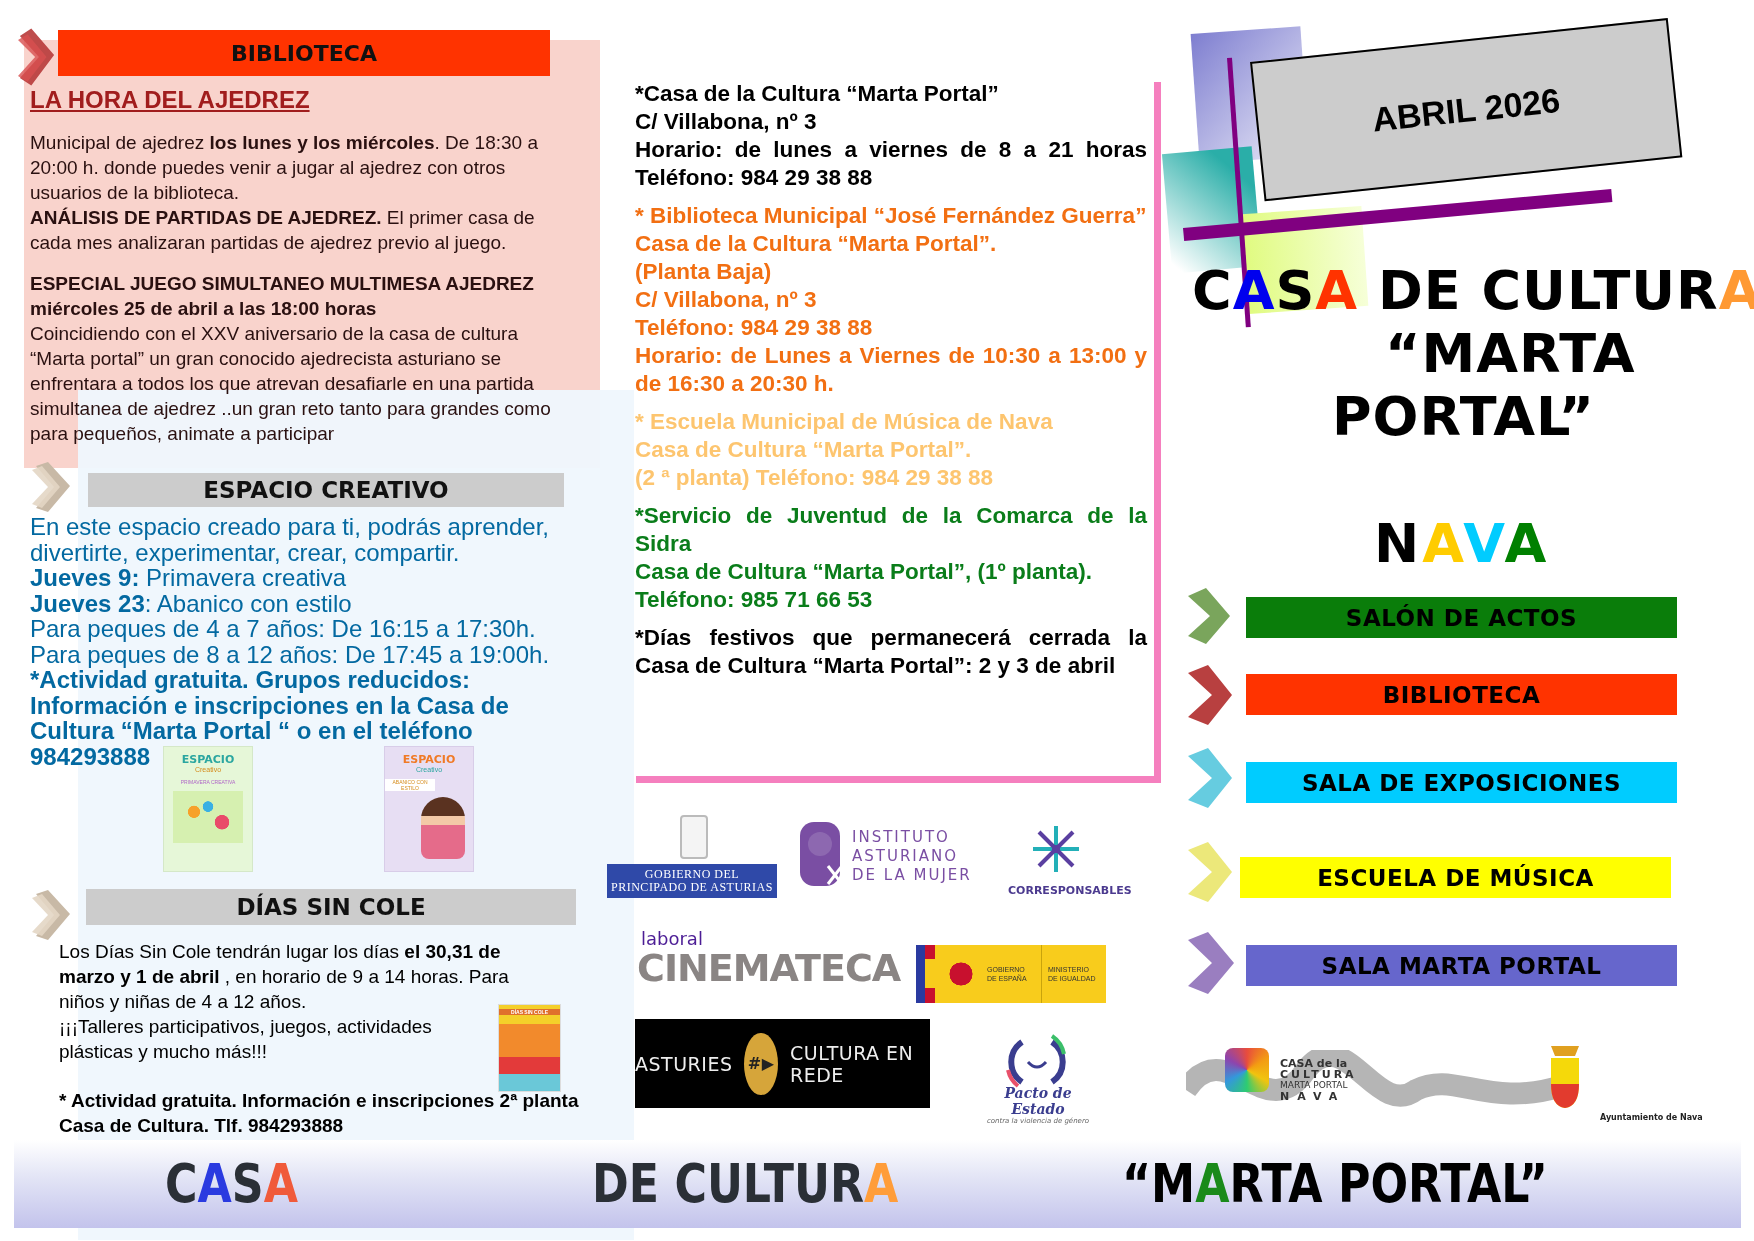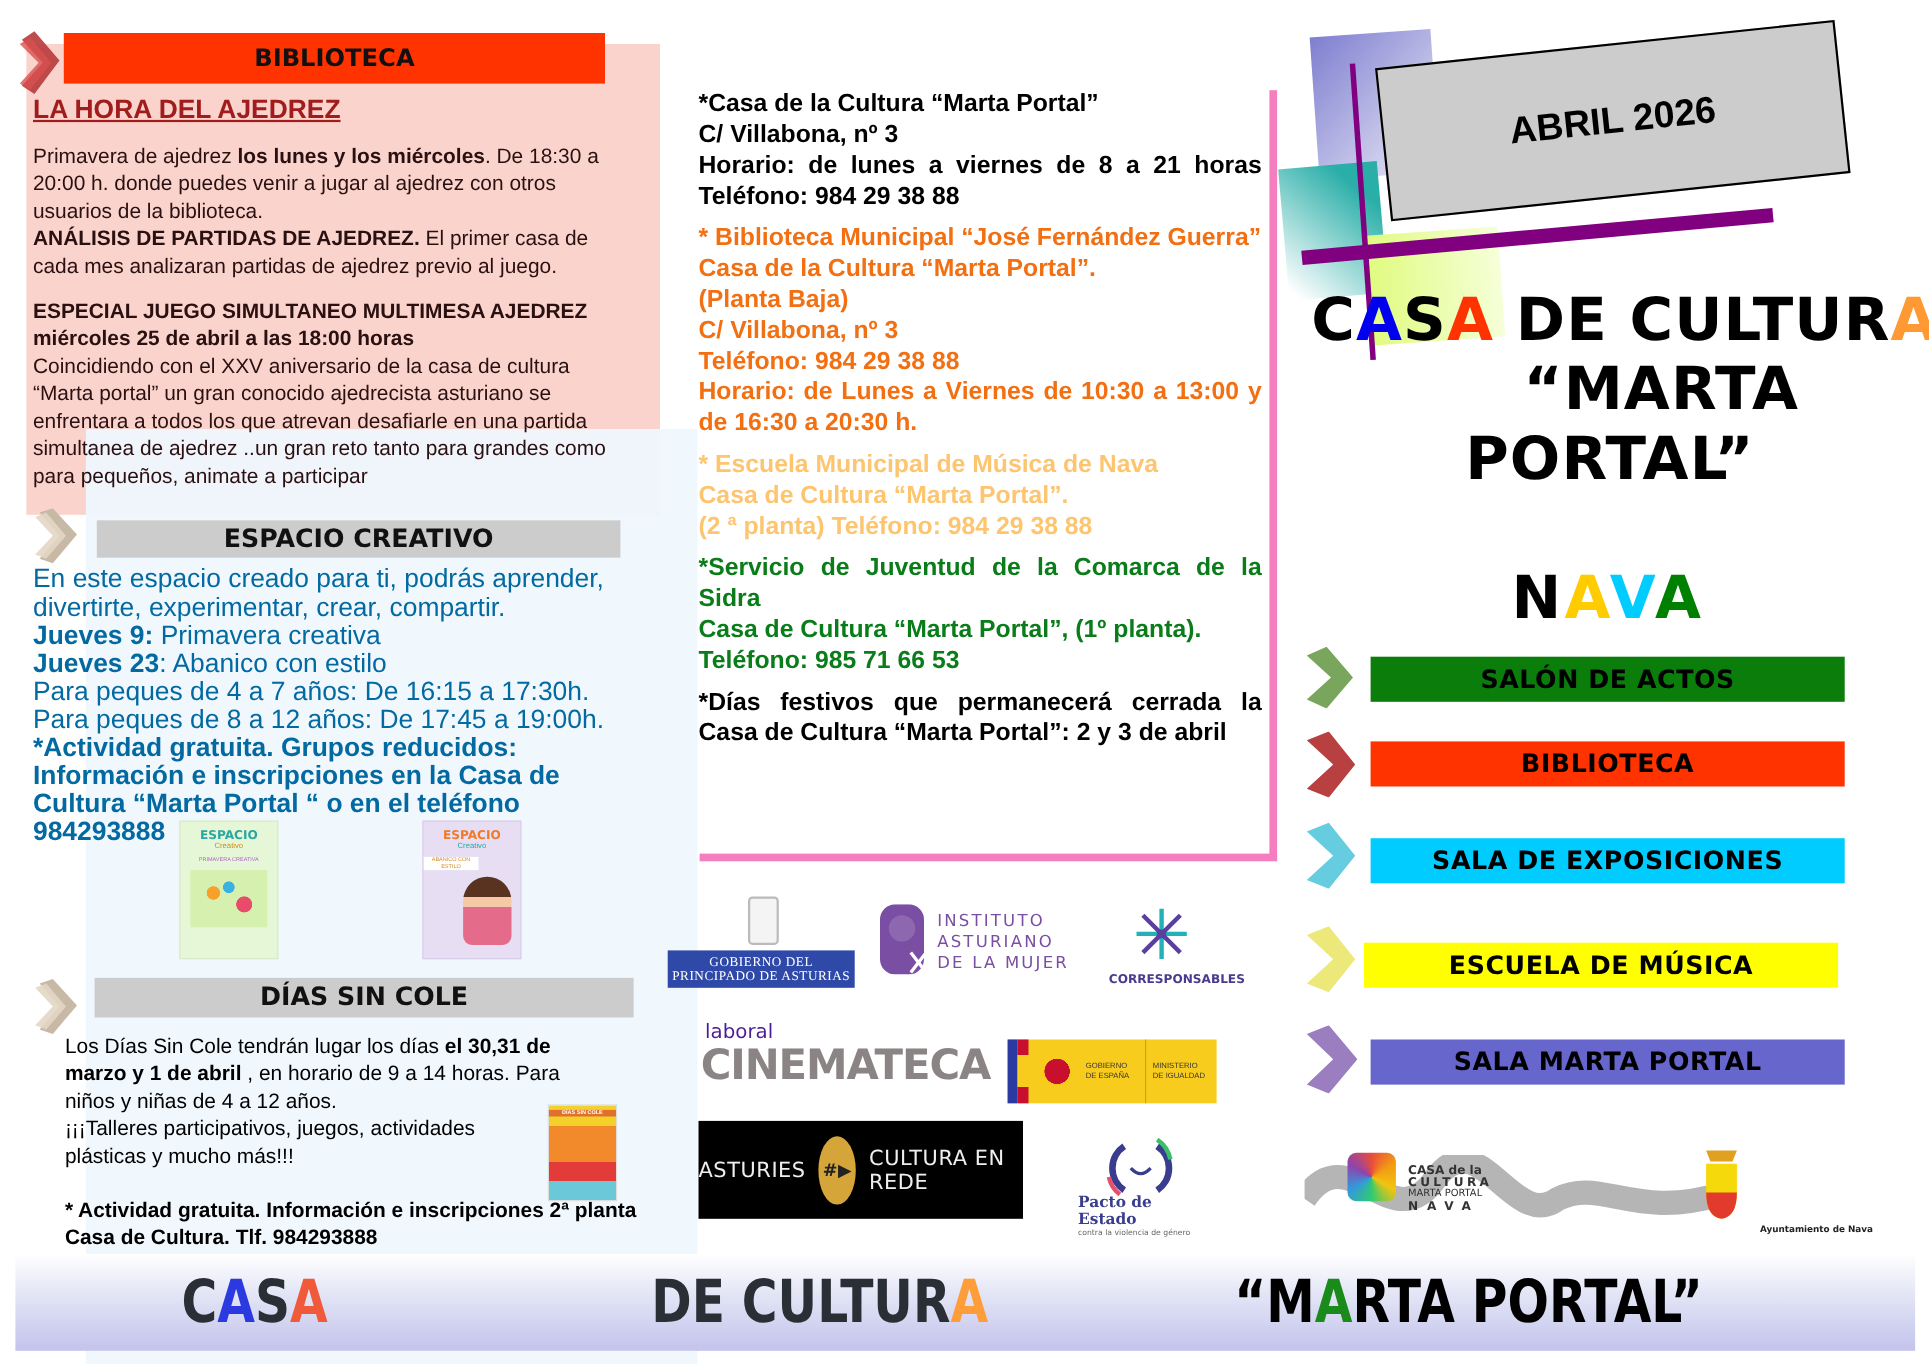--- a/index.html
+++ b/index.html
@@ -43,21 +43,21 @@
 
   
   .logo { display: flex; align-items: center; justify-content: center; }
   .logo-asturias { background: #2f49a8; color: #fff; font-family: "Liberation Serif", serif; font-size: 12px; line-height: 13px; text-align: center; letter-spacing: .5px; }
   .logo-mujer { color: #7a4ea3; font-family: "DejaVu Sans", sans-serif; font-size: 15px; line-height: 19px; letter-spacing: 2px; }
   .logo-corr { color: #4b3a8f; font-family: "DejaVu Sans", sans-serif; font-weight: bold; font-size: 11px; }
   .logo-cine { color: #8a8584; font-family: "DejaVu Sans", sans-serif; font-weight: bold; font-size: 38px; letter-spacing: -1px; }
   .logo-cine-small { color: #4c1d95; font-family: "DejaVu Sans", sans-serif; font-size: 18px; }
   .logo-gob { background: #f8cc1c; font-size: 7px; color: #333; }
   .logo-rede { background: #000000; color: #eee; font-family: "DejaVu Sans", sans-serif; font-size: 19px; letter-spacing: .5px; }
-  .logo-pacto { color: #3a3d8f; font-family: "DejaVu Serif", serif; font-weight: bold; font-size: 14px; text-align: left; }
+  .logo-pacto { color: #3a3d8f; font-family: "DejaVu Serif", serif; font-weight: bold; font-size: 14px; text-align: center; font-style: italic; }
 
   
   .big-title { font-family: "DejaVu Sans", sans-serif; font-weight: bold; font-size: 54px; line-height: 62px; color: #000; letter-spacing: 1px; white-space: nowrap; }
   .nav-bar { display: flex; align-items: center; justify-content: center; font-family: "DejaVu Sans", sans-serif; font-weight: bold; font-size: 23px; color: #000; letter-spacing: .5px; }
 
   .footer-band { left: 14px; top: 1140px; width: 1727px; height: 88px; background: linear-gradient(to bottom, #ffffff 0%, #e4e6f6 40%, #c3c3ec 100%); }
   .footer-word { font-family: "DejaVu Sans", sans-serif; font-weight: bold; font-size: 54px; top: 1152px; color: #000; white-space: nowrap; transform: scaleX(0.82); transform-origin: left center; }
 </style>
 </head>
 <body>
@@ -69,21 +69,21 @@
   <svg viewBox="0 0 40 60">
       <polygon points="2,8 14,0 38,28 14,60 2,52 22,30" fill="#b73a3a" opacity=".9"></polygon>
       <polygon points="0,12 10,6 30,30 10,56 0,50 18,30" fill="#d85050" opacity=".8"></polygon>
     </svg>
 </div>
 <div class="abs section-bar bar-red" style="left:58px;top:30px;width:492px;height:46px;font-size:22px;">BIBLIOTECA</div>
 
 <div class="abs heading-red" style="left:30px;top:86px;">LA HORA DEL AJEDREZ</div>
 
 <div class="abs cal txt-left" style="left:30px;top:130px;width:540px;">
-  <span>Primavera de ajedrez </span><b>los lunes y los miércoles</b><span>. De 18:30 a 20:00 h. donde puedes venir a jugar al ajedrez con otros usuarios de la biblioteca.</span>
+  <span>Municipal de ajedrez </span><b>los lunes y los miércoles</b><span>. De 18:30 a 20:00 h. donde puedes venir a jugar al ajedrez con otros usuarios de la biblioteca.</span>
 </div>
 <div class="abs cal txt-left" style="left:30px;top:205px;width:540px;">
   <b>ANÁLISIS DE PARTIDAS DE AJEDREZ.</b><span>  El primer casa de cada mes analizaran partidas de ajedrez previo al juego.</span>
 </div>
 <div class="abs cal txt-left" style="left:30px;top:271px;width:545px;">
   <b style="display:block">ESPECIAL JUEGO  SIMULTANEO MULTIMESA AJEDREZ</b>
   <b style="display:block">miércoles 25 de abril a las 18:00 horas</b>
   <span>Coincidiendo con el XXV aniversario de la casa de cultura “Marta portal” un gran conocido ajedrecista asturiano se enfrentara a todos los que atrevan desafiarle en una partida simultanea de ajedrez ..un gran reto tanto para grandes como para pequeños, animate  a participar</span>
 </div>
 

